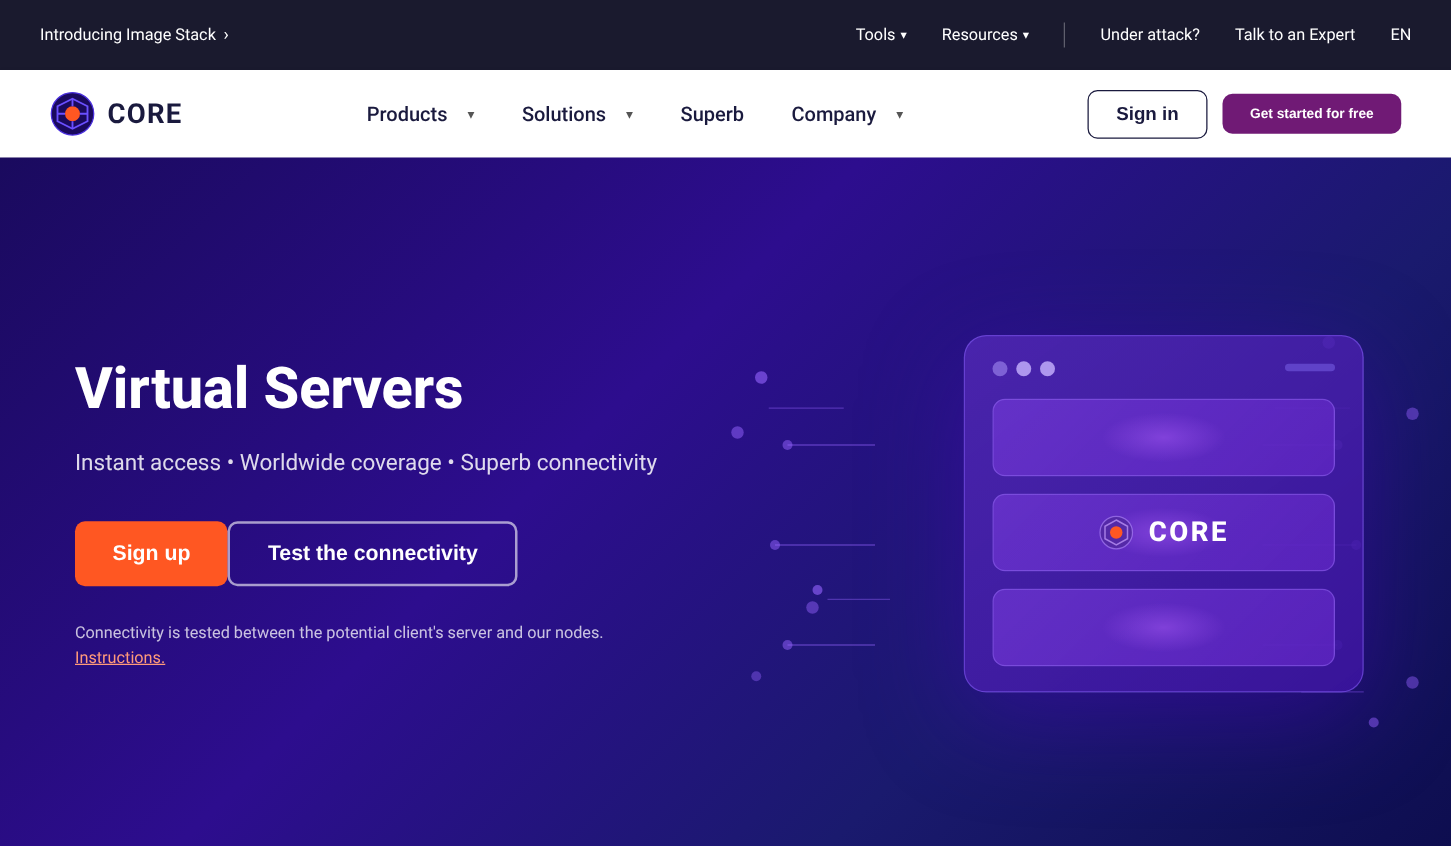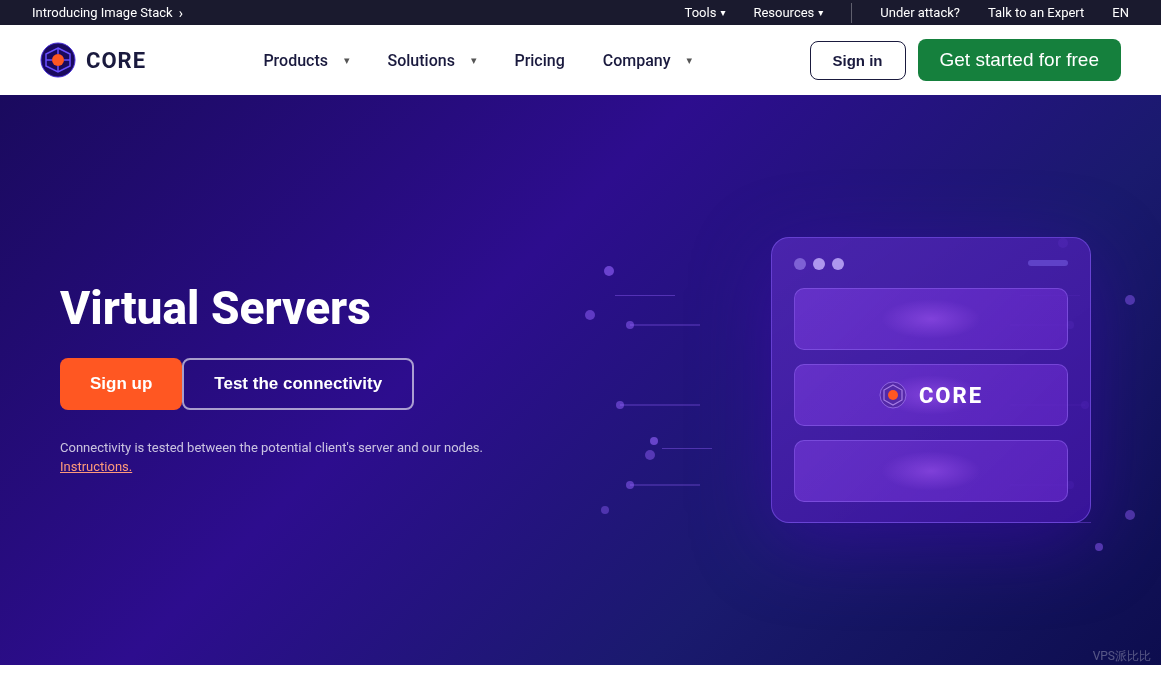--- a/index.html
+++ b/index.html
@@ -6,21 +6,21 @@
     body { font-family: -apple-system, BlinkMacSystemFont, 'Segoe UI', Roboto, sans-serif; width: 1161px; overflow-x: hidden; }
 
     
     .topbar {
       background: #1a1a2e;
       color: #fff;
       display: flex;
       align-items: center;
       justify-content: space-between;
       padding: 0 32px;
-      height: 25px;
+      height: 56px;
       font-size: 13px;
     }
     .topbar-left {
       display: flex;
       align-items: center;
       gap: 6px;
     }
     .topbar-left .arrow {
       font-size: 14px;
     }
@@ -99,24 +99,24 @@
       background: transparent;
       color: #1a1a3e;
       font-size: 15px;
       font-weight: 600;
       cursor: pointer;
     }
     .btn-getstarted {
       padding: 10px 22px;
       border: none;
       border-radius: 8px;
-      background: #15803d;
-      color: #fff;
-      font-size: 19px;
-      font-weight: 400;
+      background: #701a75;
+      color: #fff;
+      font-size: 11px;
+      font-weight: 700;
       cursor: pointer;
     }
 
     
     .hero {
       background: linear-gradient(135deg, #1a0a5e 0%, #2d0d8e 40%, #1a1a6e 70%, #0d0d4e 100%);
       min-height: 570px;
       display: flex;
       align-items: center;
       position: relative;
@@ -354,36 +354,37 @@
   <div class="navbar-links">
     <div class="nav-link">
       <span>Products</span>
       <span class="chevron">▾</span>
     </div>
     <div class="nav-link">
       <span>Solutions</span>
       <span class="chevron">▾</span>
     </div>
     <div class="nav-link">
-      <span>Pricing</span>
+      <span>Superb</span>
     </div>
     <div class="nav-link">
       <span>Company</span>
       <span class="chevron">▾</span>
     </div>
   </div>
   <div class="navbar-actions">
     <button class="btn-signin">Sign in</button>
     <button class="btn-getstarted">Get started for free</button>
   </div>
 </nav>
 
 <section class="hero">
   <div class="hero-content">
     <h1 class="hero-title">Virtual Servers</h1>
+    <p class="hero-subtitle">Instant access • Worldwide coverage • Superb connectivity</p>
     <div class="hero-buttons">
       <button class="btn-signup">Sign up</button>
       <button class="btn-connectivity">Test the connectivity</button>
     </div>
     <div class="hero-note">
       <span>Connectivity is tested between the potential client's server and our nodes.</span><br>
       <a href="#">Instructions.</a>
     </div>
   </div>
 

